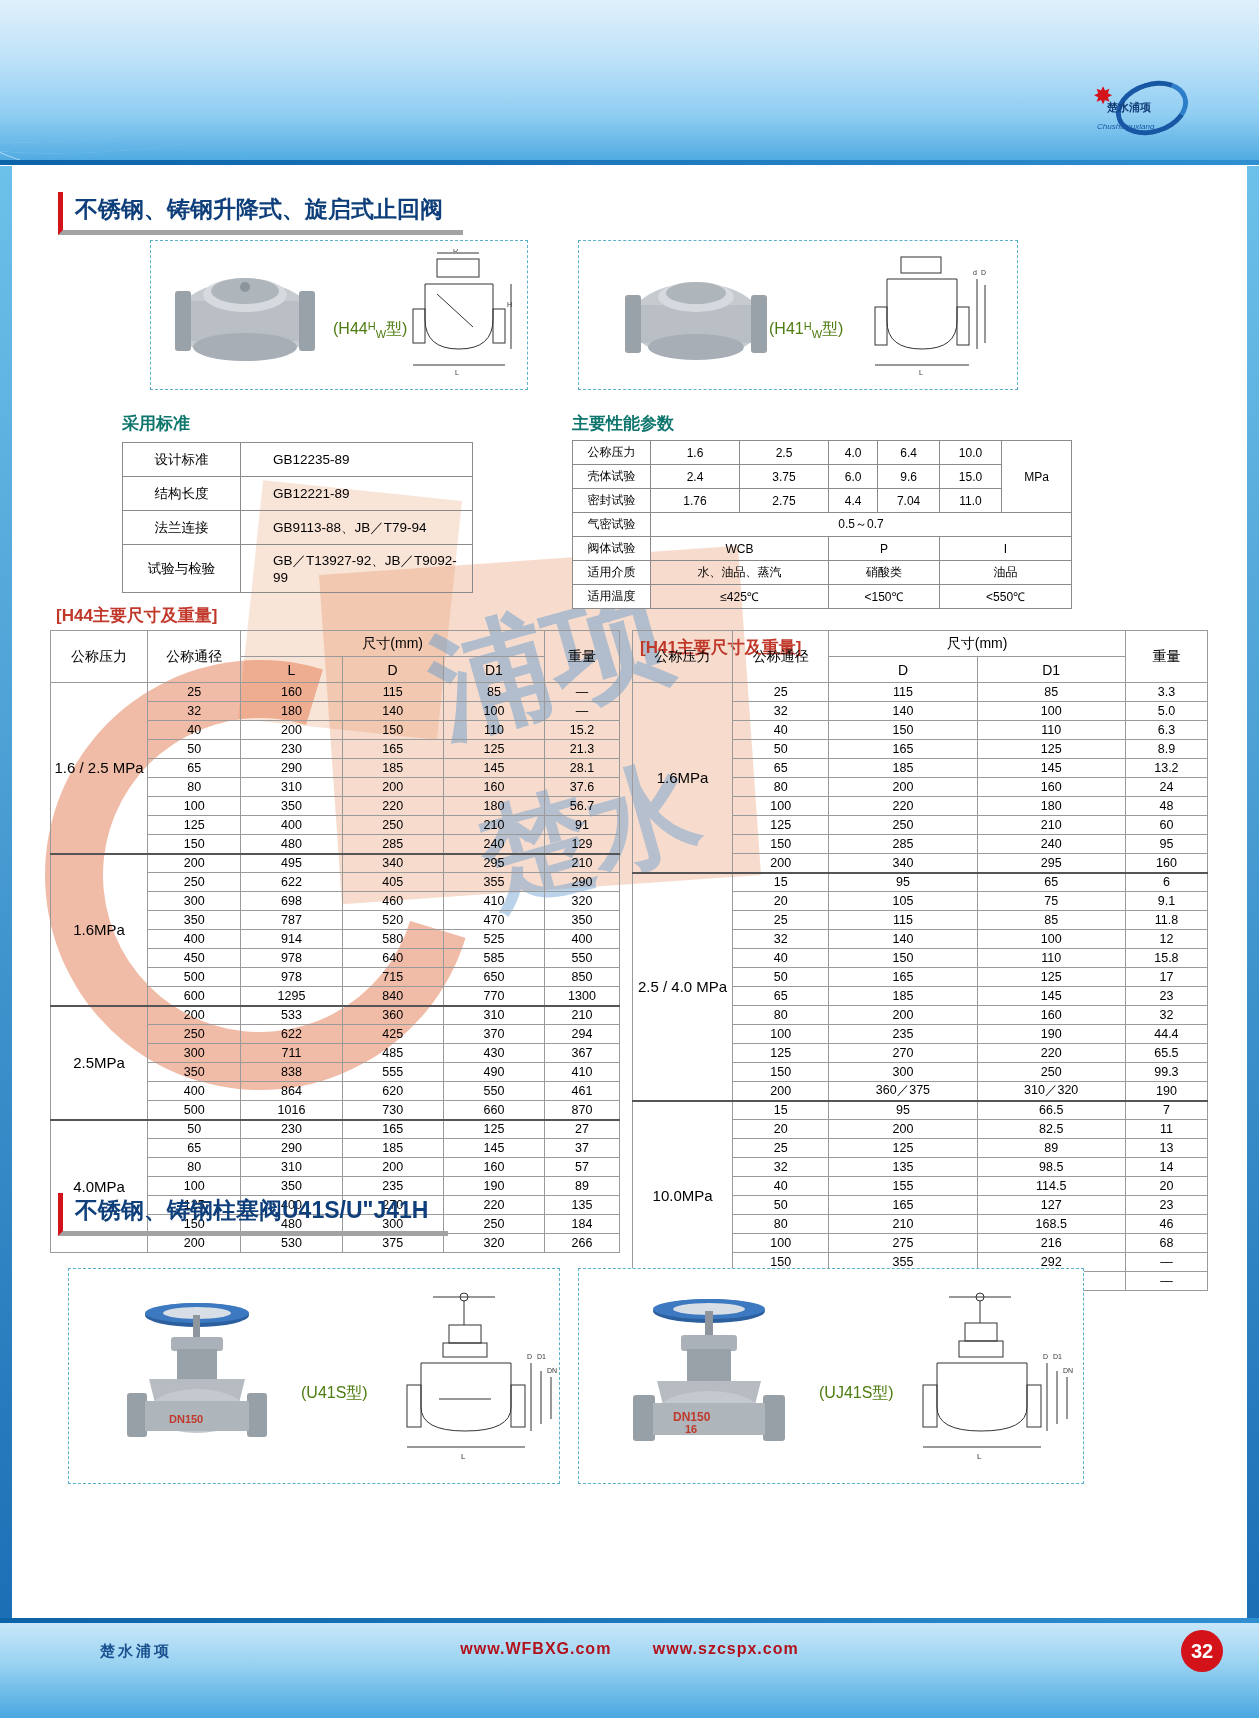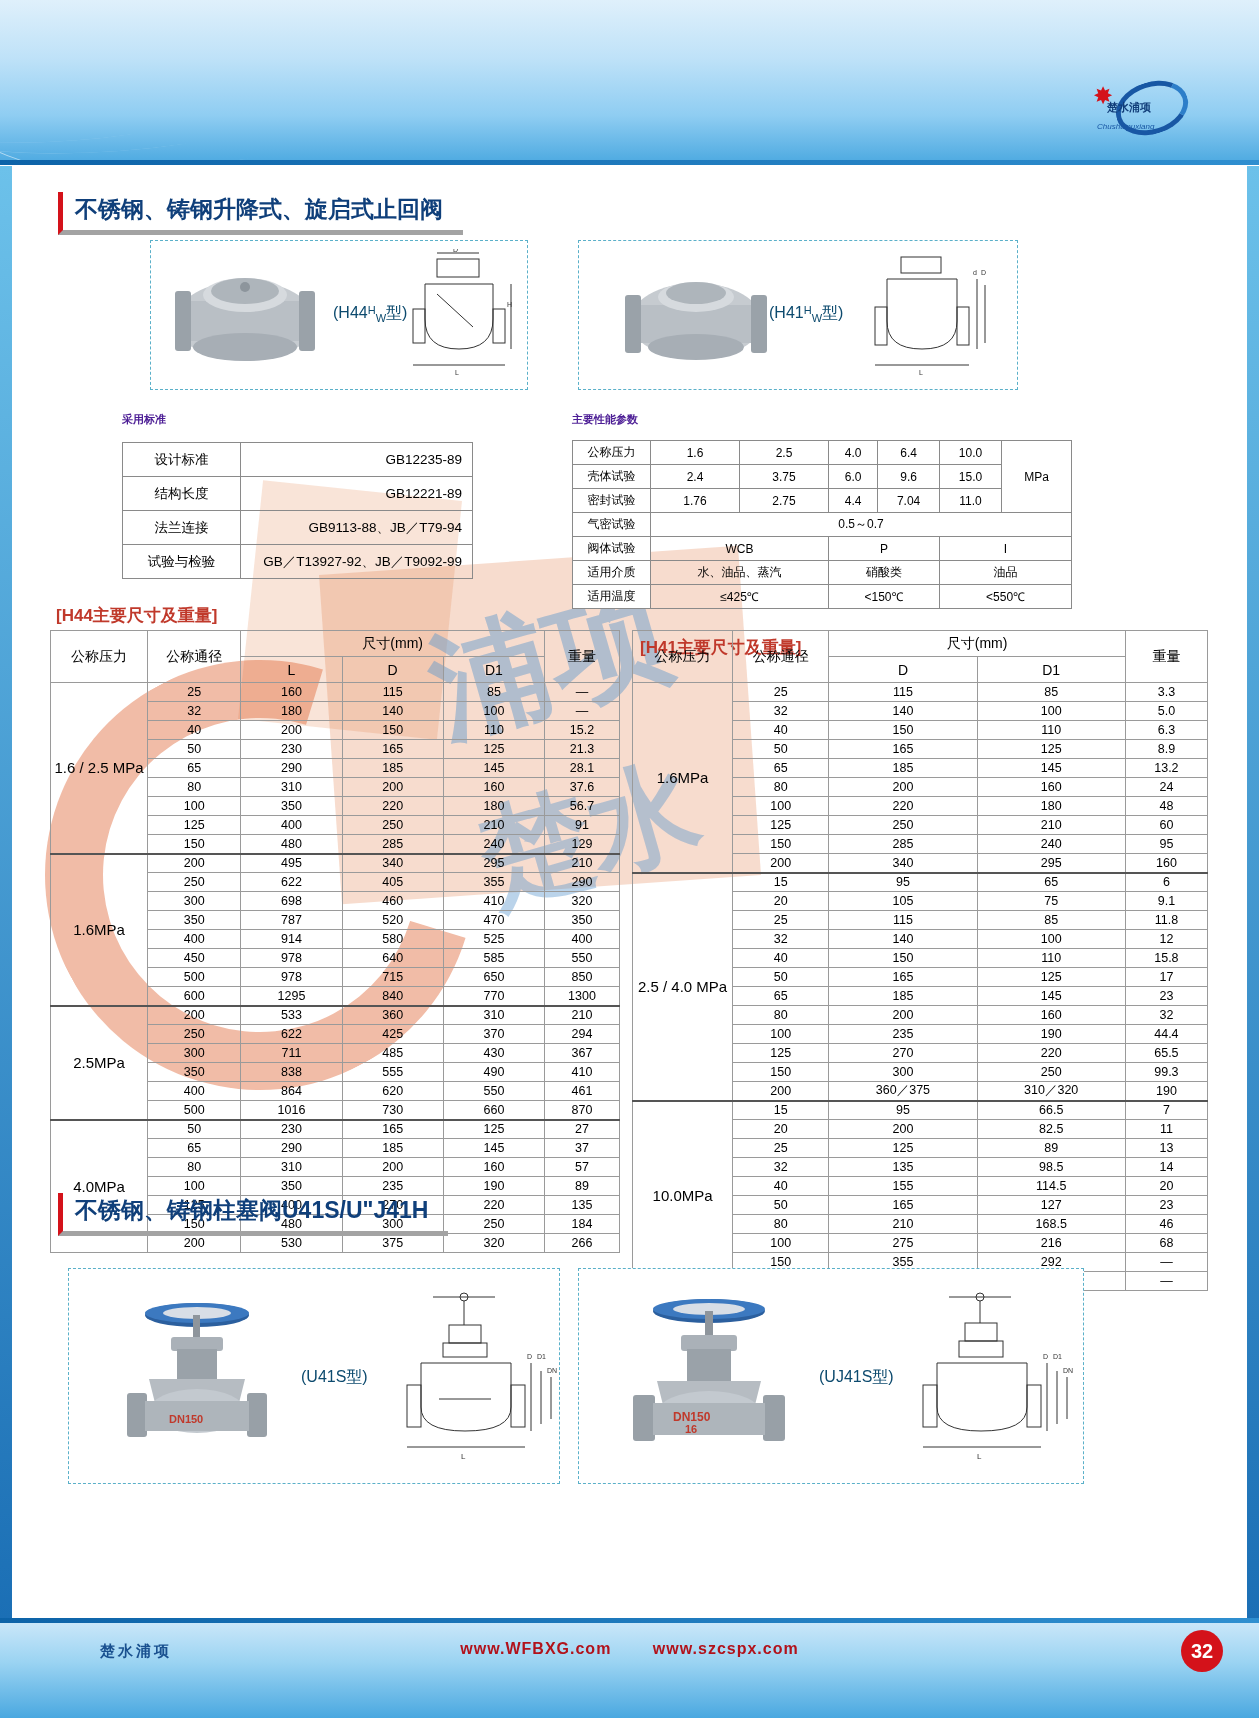--- a/index.html
+++ b/index.html
@@ -95,38 +95,38 @@
     border-bottom:5px solid #a3a3a3;
     padding:2px 20px 5px 12px;
     white-space:nowrap;
   }
 
   
   .img-pane {
     position:absolute; border:1px dashed #5ab0c9; background:#fff;
   }
   .valve-caption {
-    position:absolute; font-size:16px; color:#0c4a6e;
+    position:absolute; font-size:16px; color:#4d7c0f;margin-top:16px;
   }
   .sub { font-size:11px; vertical-align:-4px; }
   .sup { font-size:11px; vertical-align:4px; }
 
   
   table { border-collapse: collapse; }
   .std-title, .perf-title {
-    position:absolute; font-size:11px; font-weight:bold; color:#4c1d95;
+    position:absolute; font-size:17px; font-weight:bold; color:#0f766e;
   }
   .std-table {
     position:absolute; font-size:13.5px; color:#000;
   }
   .std-table td {
     border:1px solid #8a8a8a; padding:7px 10px; height:34px;
   }
   .std-table td.k { width:118px; text-align:center; background:#fff; }
-  .std-table td.v { width:232px; text-align:right; padding-left:12px; }
+  .std-table td.v { width:232px; text-align:left; padding-left:32px; }
 
   .perf-table { position:absolute; font-size:12px; color:#000; }
   .perf-table td { border:1px solid #8a8a8a; text-align:center; height:24px; padding:1px 4px; }
   .perf-table td.hd { width:78px; background:#fff; }
 
   
   .dim-label { position:absolute; font-size:17px; font-weight:bold; color:#c0392b; }
   .dim-table { position:absolute; font-size:12.5px; color:#000; border:1px solid #6b6b6b; }
   .dim-table td, .dim-table th {
     border:1px solid #9a9a9a; text-align:center; font-weight:normal; height:19px; padding:0 2px;

